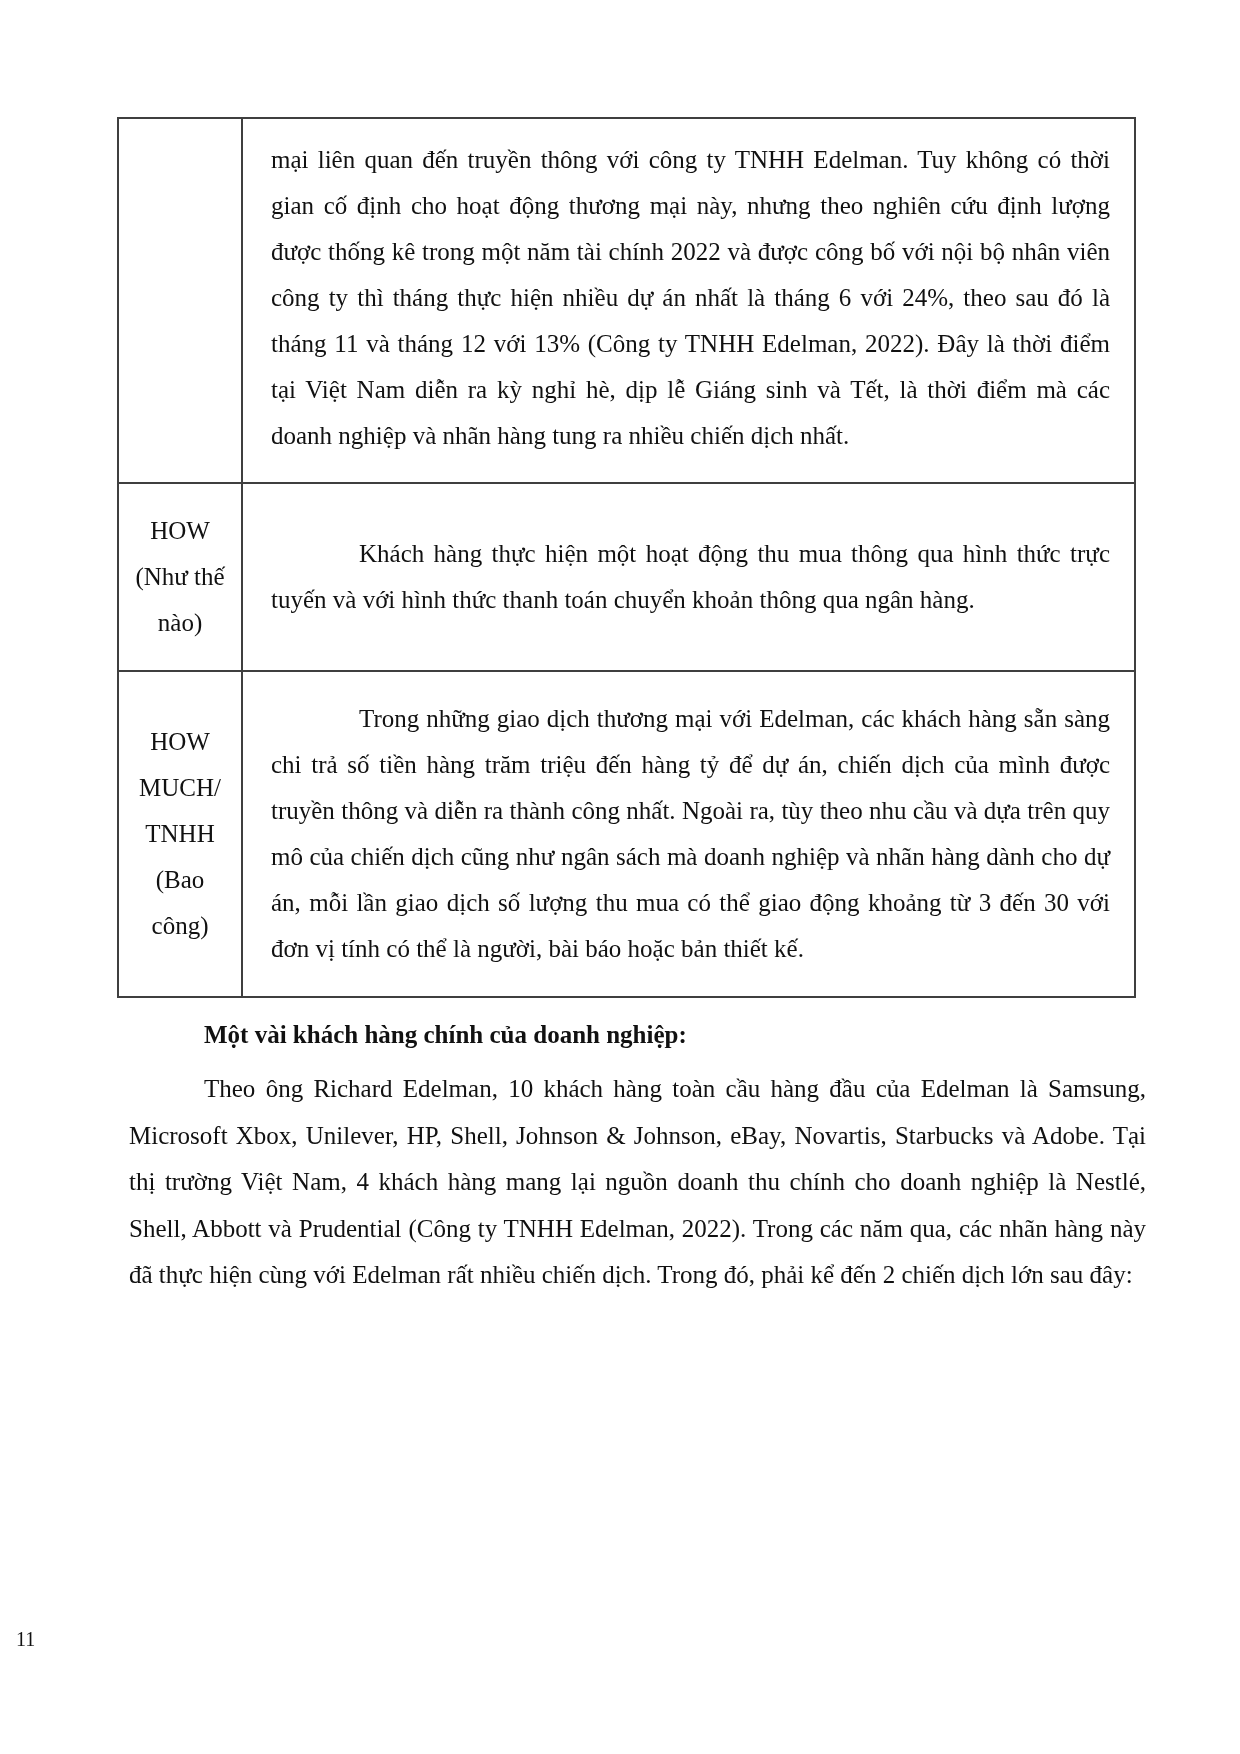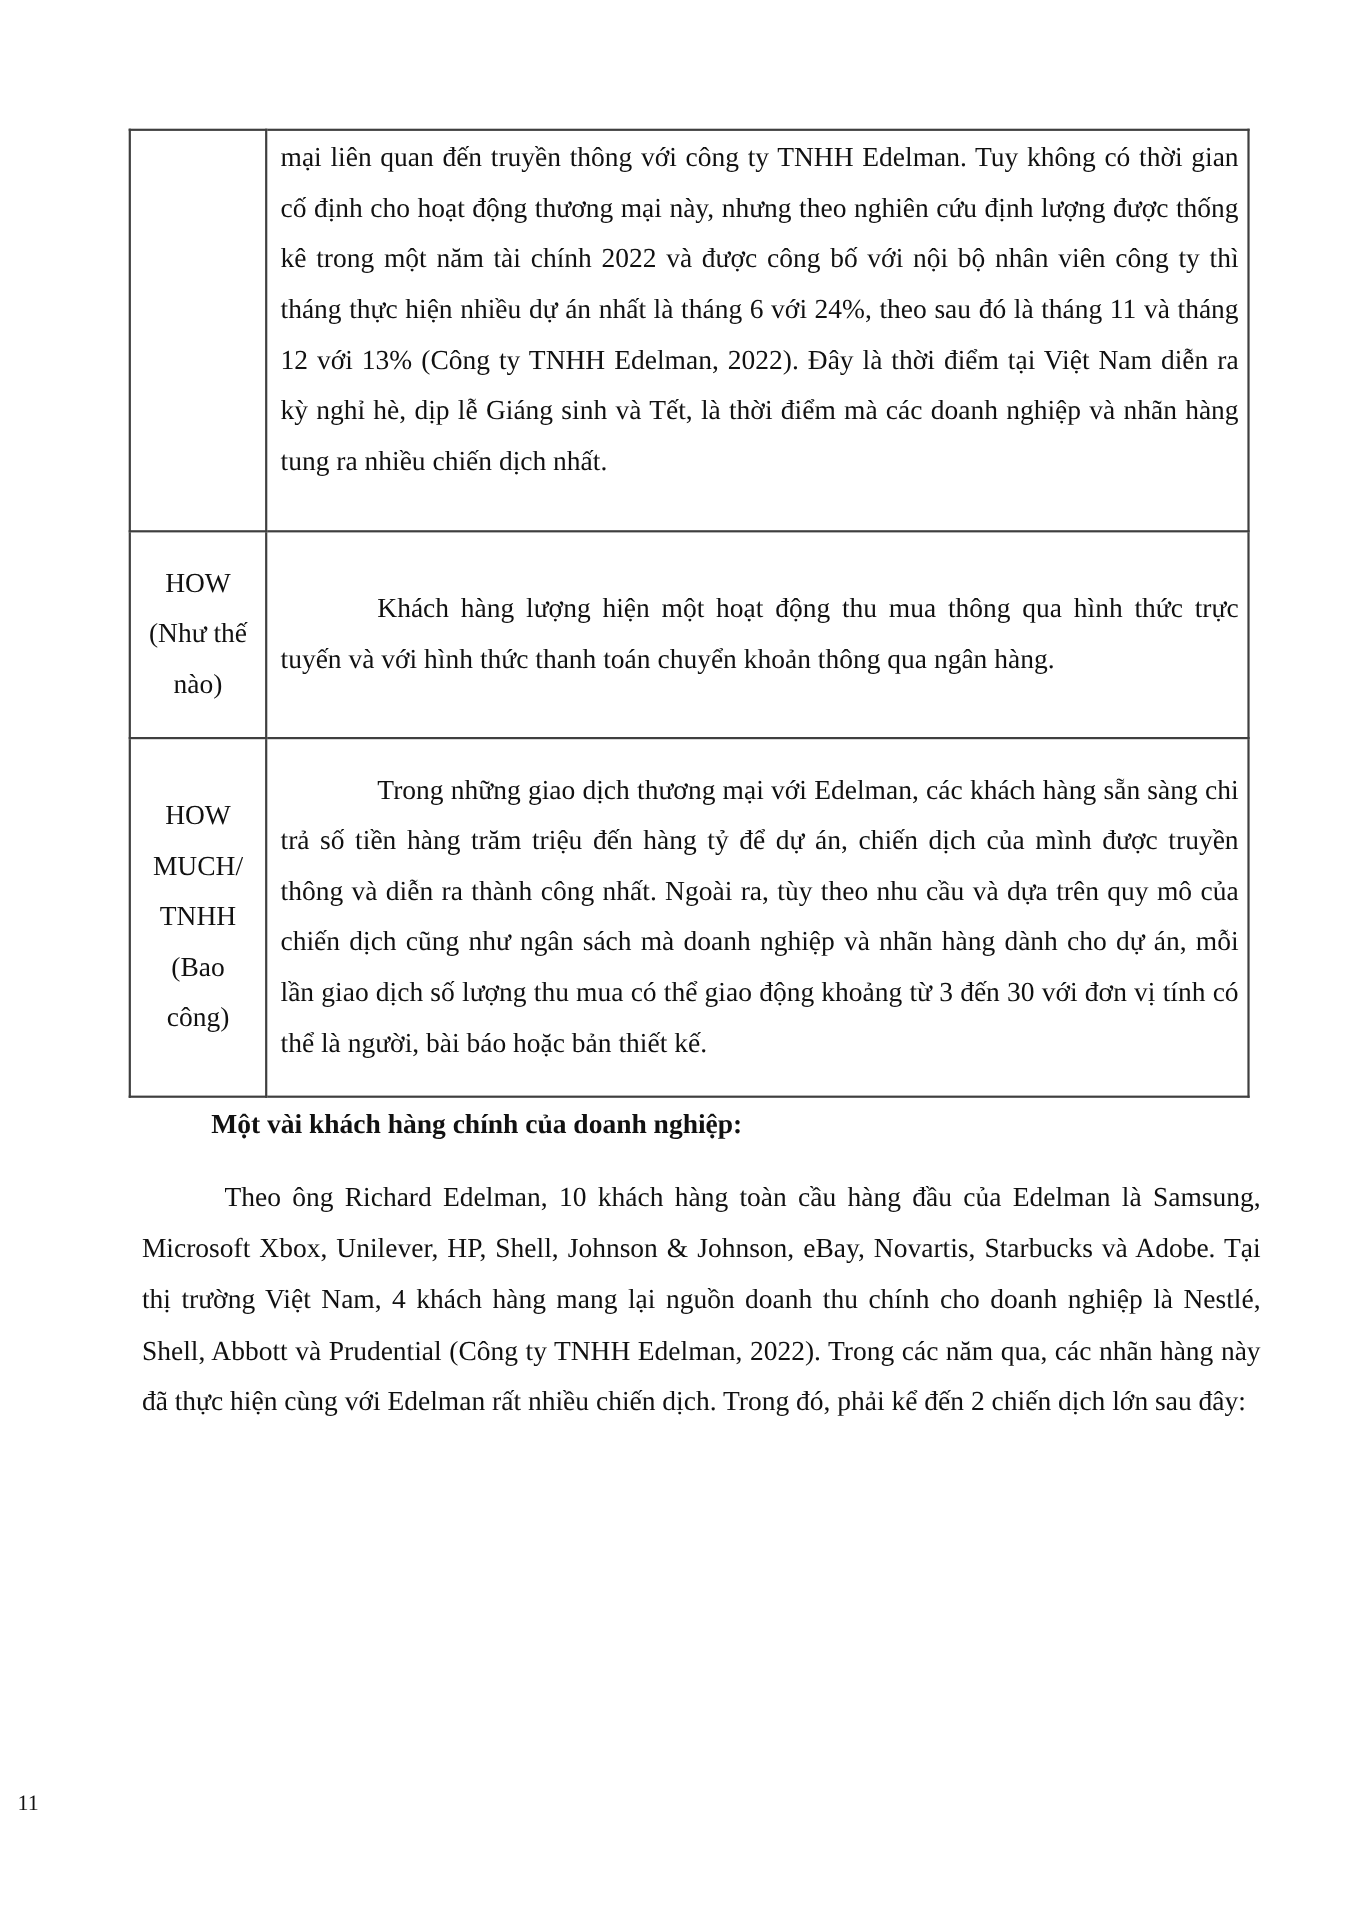--- a/index.html
+++ b/index.html
@@ -42,37 +42,37 @@
     .label-cell {
       text-align: center;
       line-height: 46px;
     }
     .label-cell span { display: block; }
     .content-cell {
       padding: 0 8px 0 12px !important;
       text-align: justify;
     }
     .content-cell p {
-      margin: 0;
+      margin: 16px;
       text-align: justify;
     }
     .indent { text-indent: 88px; }
     .row1 td { height: 361px; vertical-align: top; }
     .row1 .content-cell { padding-top: 2px !important; }
     .row2 td { height: 186px; }
     .row3 td { height: 324px; }
 
     .heading {
       position: absolute;
       left: 192px;
       top: 1000px;
       font-size: 25px;
       font-weight: bold;
       line-height: 46px;
-      margin: 0;
+      margin: 12px;
     }
     .body-para {
       position: absolute;
       left: 117px;
       top: 1054px;
       width: 1017px;
       font-size: 25px;
       line-height: 46.5px;
       text-align: justify;
       text-indent: 75px;
@@ -105,21 +105,21 @@
           <p>mại liên quan đến truyền thông với công ty TNHH Edelman. Tuy không có thời gian cố định cho hoạt động thương mại này, nhưng theo nghiên cứu định lượng được thống kê trong một năm tài chính 2022 và được công bố với nội bộ nhân viên công ty thì tháng thực hiện nhiều dự án nhất là tháng 6 với 24%, theo sau đó là tháng 11 và tháng 12 với 13% (Công ty TNHH Edelman, 2022). Đây là thời điểm tại Việt Nam diễn ra kỳ nghỉ hè, dịp lễ Giáng sinh và Tết, là thời điểm mà các doanh nghiệp và nhãn hàng tung ra nhiều chiến dịch nhất.</p>
         </td>
       </tr>
       <tr class="row2">
         <td class="label-cell">
           <span>HOW</span>
           <span>(Như thế</span>
           <span>nào)</span>
         </td>
         <td class="content-cell">
-          <p class="indent">Khách hàng lượng hiện một hoạt động thu mua thông qua hình thức trực tuyến và với hình thức thanh toán chuyển khoản thông qua ngân hàng.</p>
+          <p class="indent">Khách hàng thực hiện một hoạt động thu mua thông qua hình thức trực tuyến và với hình thức thanh toán chuyển khoản thông qua ngân hàng.</p>
         </td>
       </tr>
       <tr class="row3">
         <td class="label-cell">
           <span>HOW</span>
           <span>MUCH/</span>
           <span>TNHH</span>
           <span>(Bao</span>
           <span>công)</span>
         </td>

